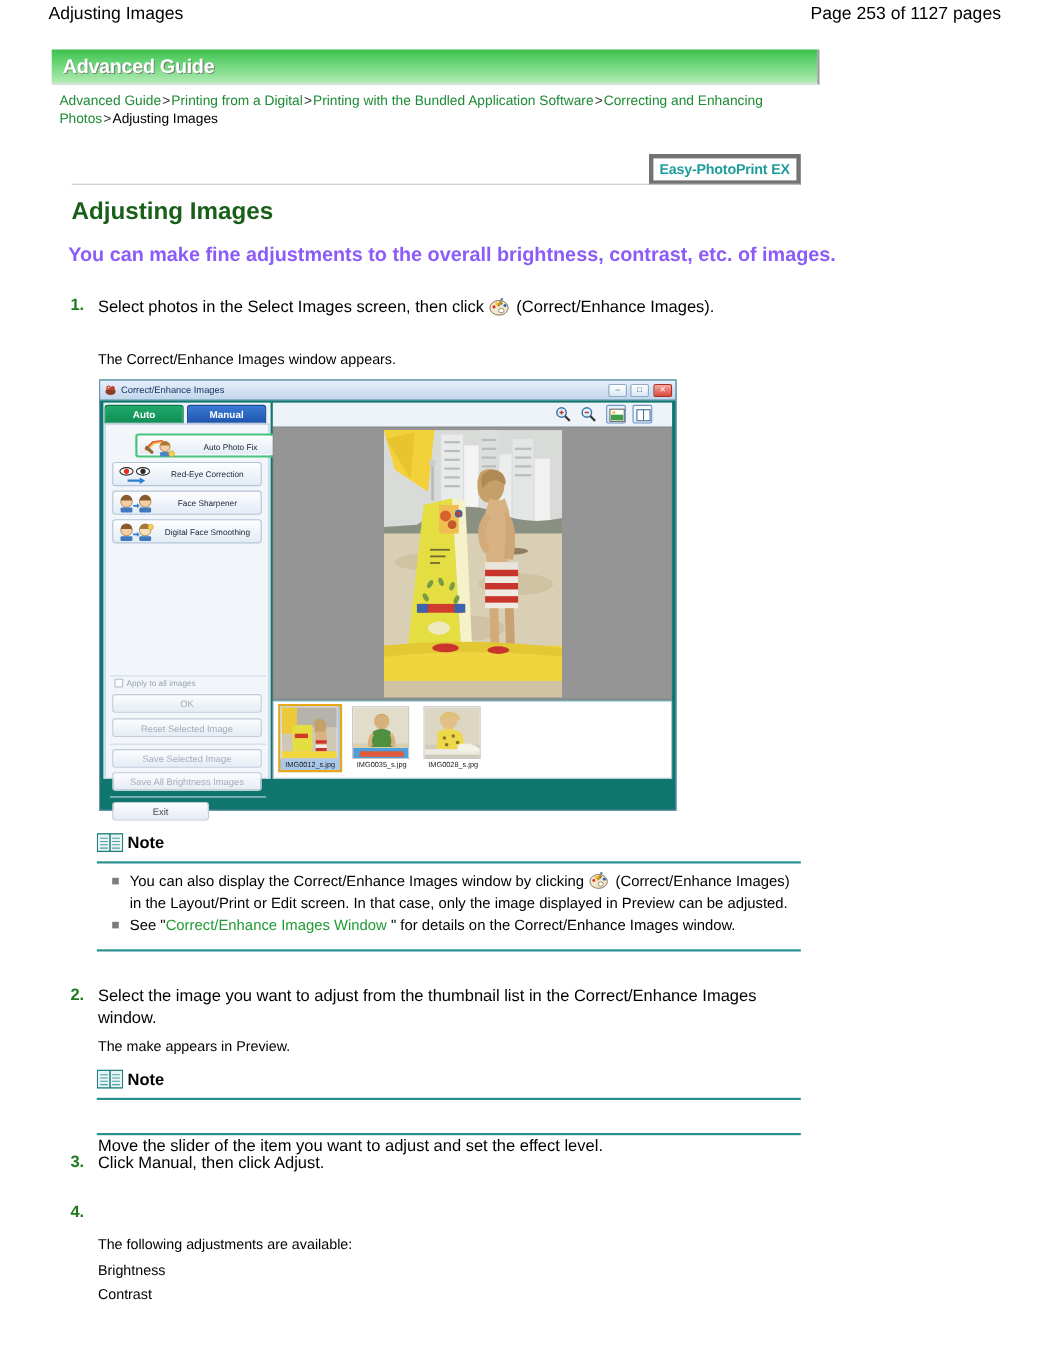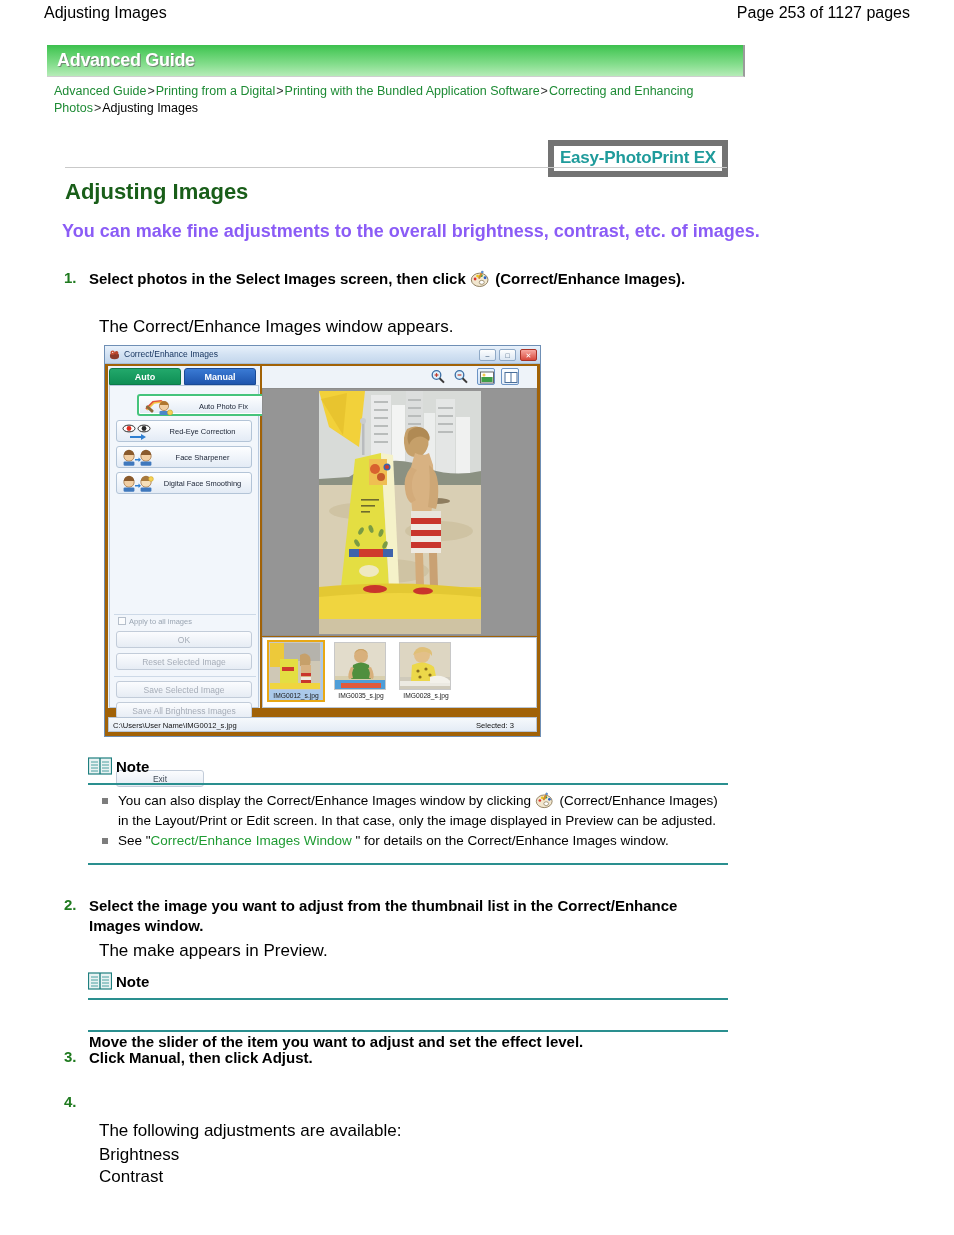--- a/index.html
+++ b/index.html
@@ -66,23 +66,23 @@
     text-decoration: none;
   }
   .breadcrumb .sep { color: #333; padding: 0 1px; }
   .breadcrumb .current { color: #000; }
 
   
   .epp-badge {
     position: absolute;
     right: 226px;
     top: 140px;
-    border: 6px solid #737373;
+    border: 4px solid #737373;
     padding: 2px 6px 3px 6px;
-    font-size: 17px;
+    font-size: 13px;
     font-weight: bold;
     color: #1f9b9b;
     background: #fff;
     letter-spacing: -0.2px;
   }
   .hr-top {
     position: absolute;
     left: 65px;
     top: 167px;
     width: 662px;
@@ -113,45 +113,43 @@
     position: absolute;
     font-size: 15px;
     font-weight: bold;
     color: #1f7a1f;
   }
   .step-body {
     position: absolute;
     font-size: 15px;
     line-height: 20px;
     color: #000;
-    font-weight: bold;
   }
   .sub-text {
     position: absolute;
-    font-size: 17px;
+    font-size: 13px;
     line-height: 19px;
     color: #000;
-    margin-left: 10px;
   }
 
   .palette-icon {
     display: inline-block;
     vertical-align: -5px;
     width: 21px;
     height: 20px;
   }
 
   
   .app-window {
     position: absolute;
-    left: 104px;
+    left: 90px;
     top: 345px;
-    width: 437px;
+    width: 525px;
     height: 392px;
-    background: #a16207;
+    background: #0f766e;
     border: 1px solid #6f8fb5;
     box-sizing: border-box;
     font-size: 8px;
   }
   .app-titlebar {
     position: absolute;
     left: 0; top: 0; right: 0;
     height: 17px;
     background: linear-gradient(to bottom, #e8f1fb 0%, #d3e2f3 50%, #c3d6ec 100%);
     border-bottom: 1px solid #a7bfd9;
@@ -541,21 +539,21 @@
       <div class="chk-row" style="top:231px;">
         <span class="chk-box"></span><span>Apply to all images</span>
       </div>
 
       <div class="gbtn" style="top:245px;">OK</div>
       <div class="gbtn" style="top:267px;">Reset Selected Image</div>
       <div class="divline" style="top:290px;"></div>
       <div class="gbtn" style="top:295px;">Save Selected Image</div>
       <div class="gbtn" style="top:316px;">Save All Brightness Images</div>
       <div class="divline" style="top:338px;"></div>
-      <div class="gbtn exit" style="top:343px;margin-top:41px;">Exit</div>
+      <div class="gbtn exit" style="top:343px;">Exit</div>
     </div>
   </div>
 
   <div class="app-right">
     <div class="app-toolbar">
       <span class="tb-ic" style="right:90px;">
         <svg viewBox="0 0 18 17" width="18" height="17">
           <circle cx="7.5" cy="7" r="4.3" fill="#dff0fb" stroke="#3b6ea5" stroke-width="1.3"></circle>
           <line x1="10.6" y1="10.2" x2="15" y2="14.6" stroke="#3a3a3a" stroke-width="2"></line>
           <line x1="5.6" y1="7" x2="9.4" y2="7" stroke="#c0392b" stroke-width="1.2"></line>
@@ -740,24 +738,20 @@
             </g>
             <rect x="0" y="38" width="52" height="5" fill="#eceae2"></rect>
             <path d="M30 34 q14 -4 22 6 l-22 0 z" fill="#f3f1ea"></path>
           </svg>
         </span>
         <span class="cap">IMG0028_s.jpg</span>
       </div>
     </div>
   </div>
 
-  <div class="app-statusbar">
-    <span class="sb-left">C:\Users\User Name\IMG0012_s.jpg</span>
-    <span class="sb-right">Selected: 3</span>
-  </div>
 </div>
 
 <div class="note-block" style="left:88px; top:757px; width:640px;">
   <div class="note-head">
     <span class="note-book">
       <svg viewBox="0 0 24 19" width="24" height="19">
         <rect x="0.5" y="1" width="23" height="16" fill="#e9f3f3" stroke="#1f7f7f" stroke-width="1.2"></rect>
         <line x1="12" y1="1" x2="12" y2="17" stroke="#1f7f7f" stroke-width="1.4"></line>
         <g stroke="#4aa0a0" stroke-width="1">
           <line x1="3" y1="5" x2="10" y2="5"></line>

